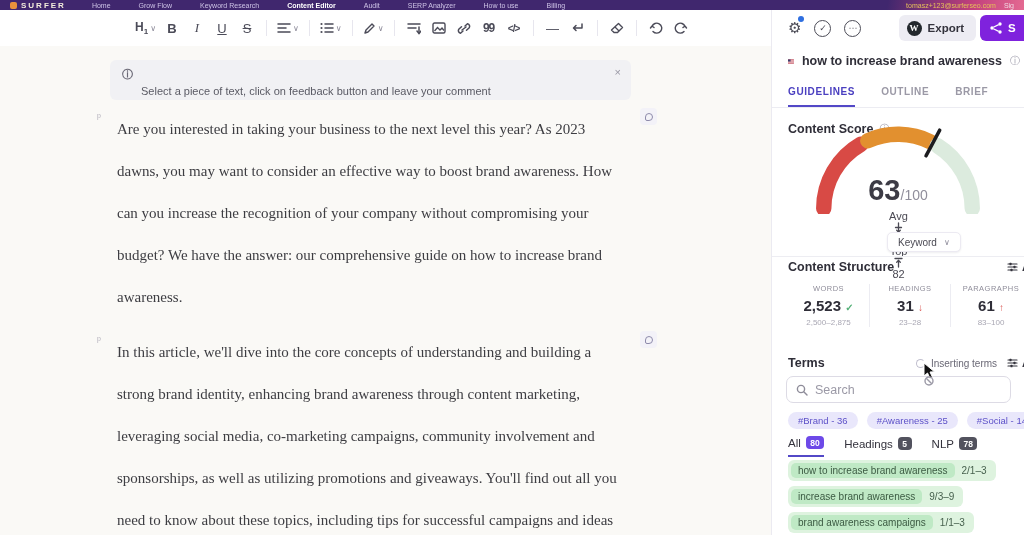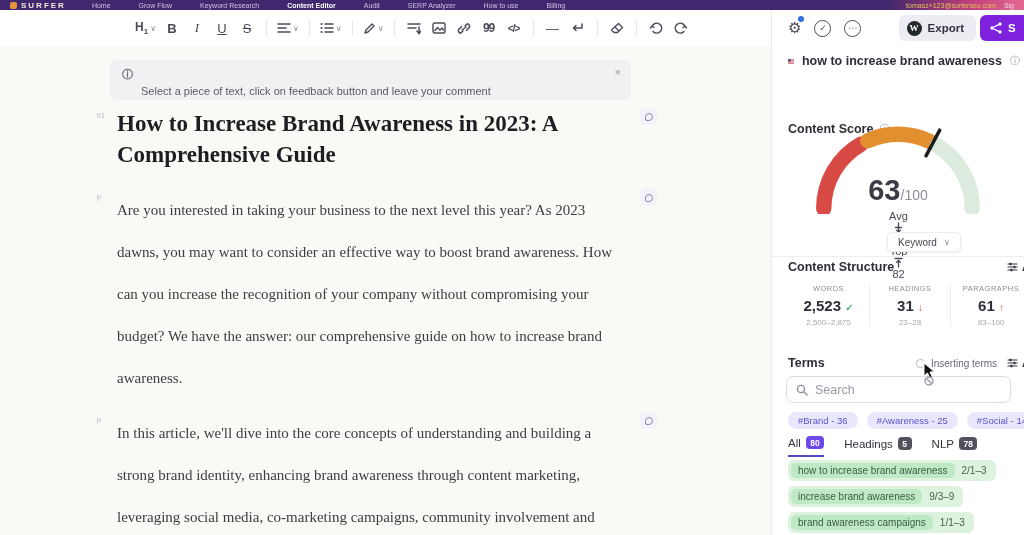--- a/index.html
+++ b/index.html
@@ -254,27 +254,20 @@
         <div class="banner">
           <div class="banner-title">
               <span class="banner-info">ⓘ</span>
             </div>
           <div class="banner-sub">Select a piece of text, click on feedback button and leave your comment</div>
           <div class="banner-close">×</div>
         </div>
 
         <div class="doc">
           <div class="block">
-            <span class="tag-label">h1</span>
-            <h1>How to Increase Brand Awareness in 2023: A Comprehensive Guide</h1>
-            <div class="comment-btn">
-                <span class="bub"></span>
-              </div>
-          </div>
-          <div class="block">
             <span class="tag-label">p</span>
             <p>Are you interested in taking your business to the next level this year? As 2023 dawns, you may want to consider an effective way to boost brand awareness. How can you increase the recognition of your company without compromising your budget? We have the answer: our comprehensive guide on how to increase brand awareness.</p>
             <div class="comment-btn">
                 <span class="bub"></span>
               </div>
           </div>
           <div class="block">
             <span class="tag-label">p</span>
             <p>In this article, we'll dive into the core concepts of understanding and building a strong brand identity, enhancing brand awareness through content marketing, leveraging social media, co-marketing campaigns, community involvement and sponsorships, as well as utilizing promotions and giveaways. You'll find out all you need to know about these topics, including tips for successful campaigns and ideas on measuring success.</p>
             <div class="comment-btn">
@@ -323,20 +316,25 @@
               <rect y="1.6" width="16" height="1.6"></rect>
               <rect y="4.7" width="16" height="1.6"></rect>
               <rect y="7.8" width="16" height="1.6"></rect>
             </g>
             <rect width="7" height="5.5" fill="#3c3b6e"></rect>
           </svg>
         <span class="sq-text">how to increase brand awareness</span>
         <span class="info-glyph">ⓘ</span>
       </div>
 
+      <div class="side-tabs">
+        <div class="side-tab active">GUIDELINES</div>
+        <div class="side-tab">OUTLINE</div>
+        <div class="side-tab">BRIEF</div>
+      </div>
 
       <div class="score-label-row">
         <span class="sec-title">Content Score</span>
         <span class="info-glyph">ⓘ</span>
       </div>
 
       <div class="gauge-wrap">
         <svg width="200" height="96" viewBox="0 0 220 106">
           <path d="M 28 100 A 82 82 0 0 1 69 29" fill="none" stroke="#d84a45" stroke-width="17" stroke-linecap="round"></path>
           <path d="M 76.6 25.1 A 82 82 0 0 1 145.9 26.3" fill="none" stroke="#e2902f" stroke-width="17" stroke-linecap="round"></path>

